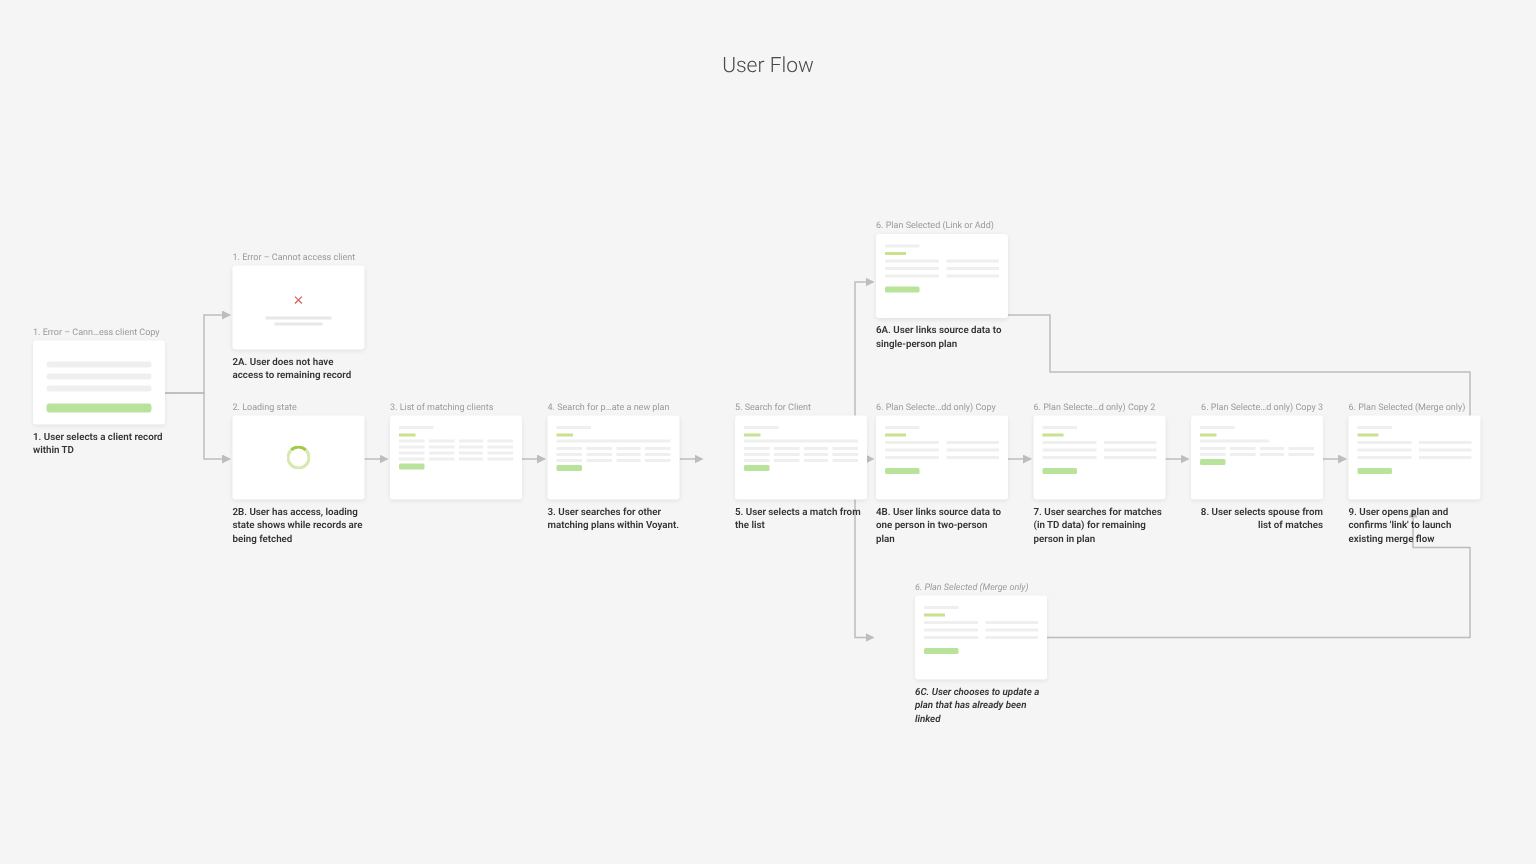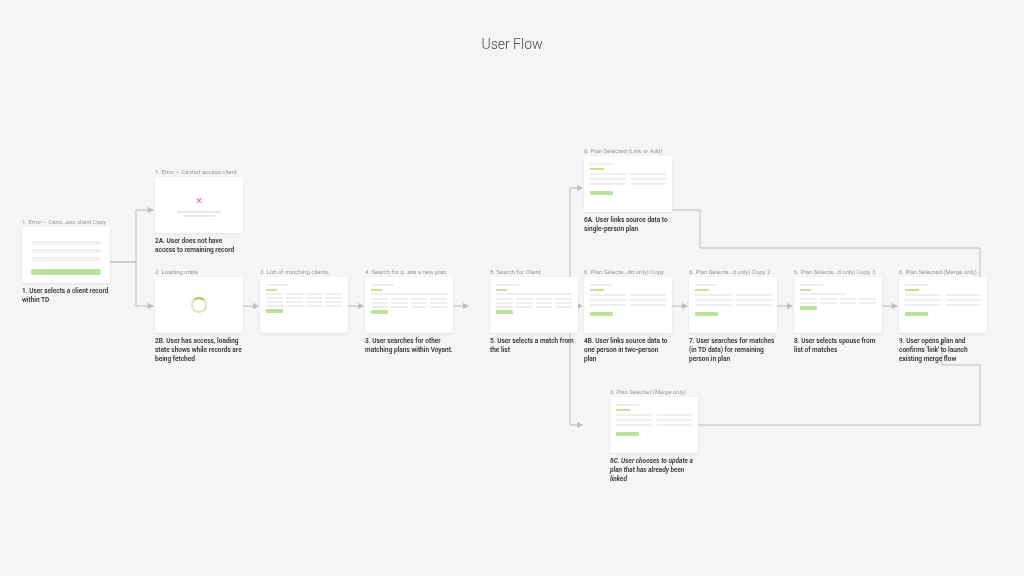--- a/index.html
+++ b/index.html
@@ -355,21 +355,21 @@
             <div></div>
             <div></div>
             <div></div>
           </div>
       </div>
       <div class="btn"></div>
     </div>
     <div class="caption">7. User searches for matches (in TD data) for remaining person in plan</div>
   </div>
 
-  <div class="node" style="left:794px; top:268px;">
+  <div class="node" style="left:794px; top:268px;text-align:right;">
     <div class="frame-label">6. Plan Selecte…d only) Copy 3</div>
     <div class="thumb thumb-list">
       <div class="crumb"></div>
         <div class="head"></div>
       <div class="row half"></div>
       <div class="cols">
           <div></div>
           <div></div>
           <div></div>
           <div></div>

